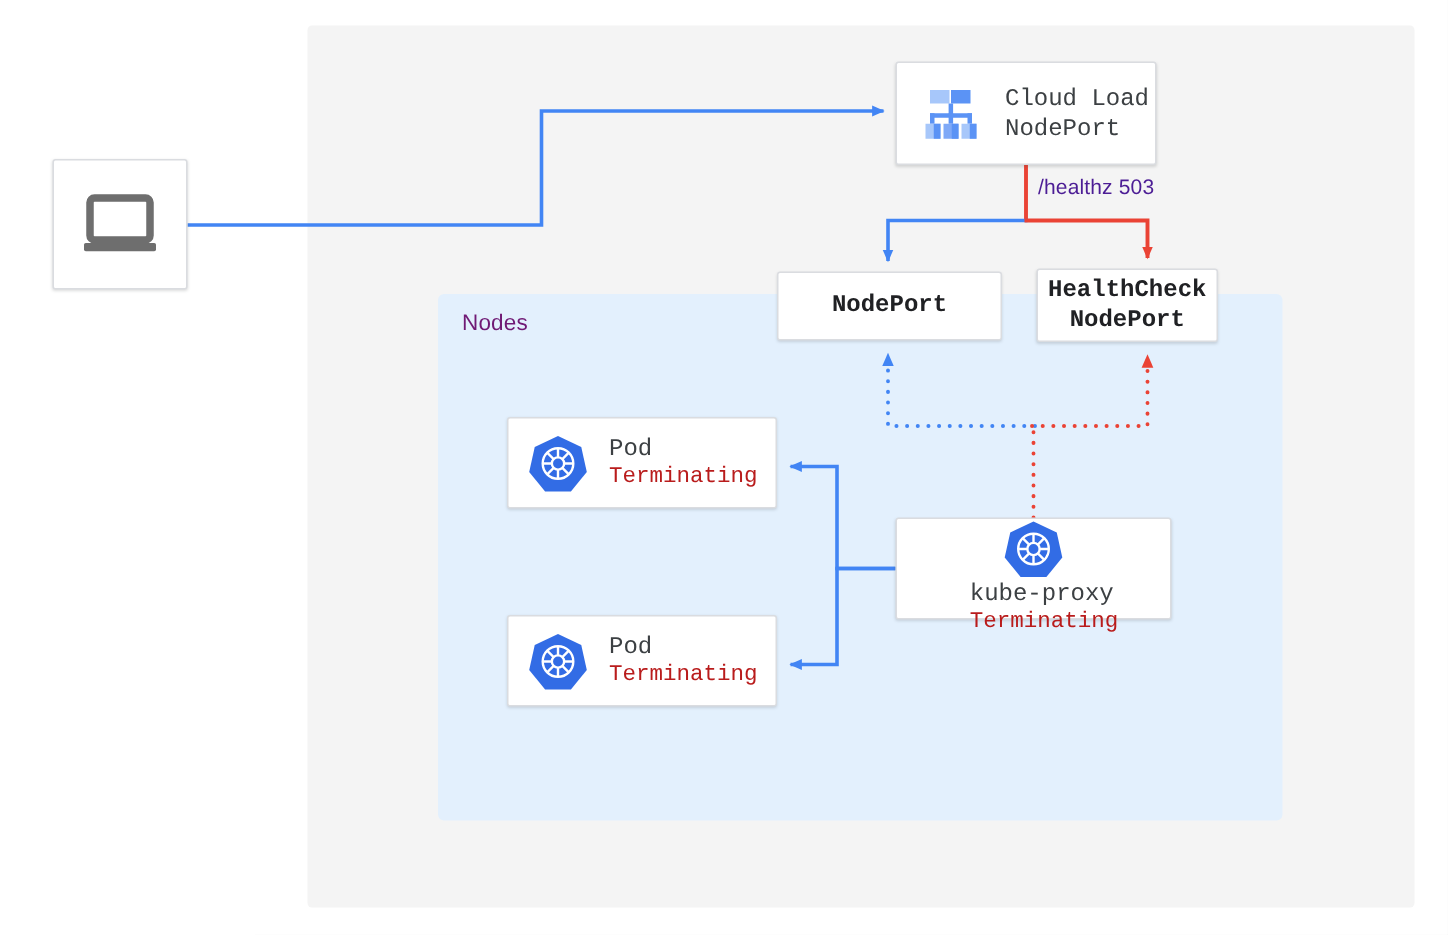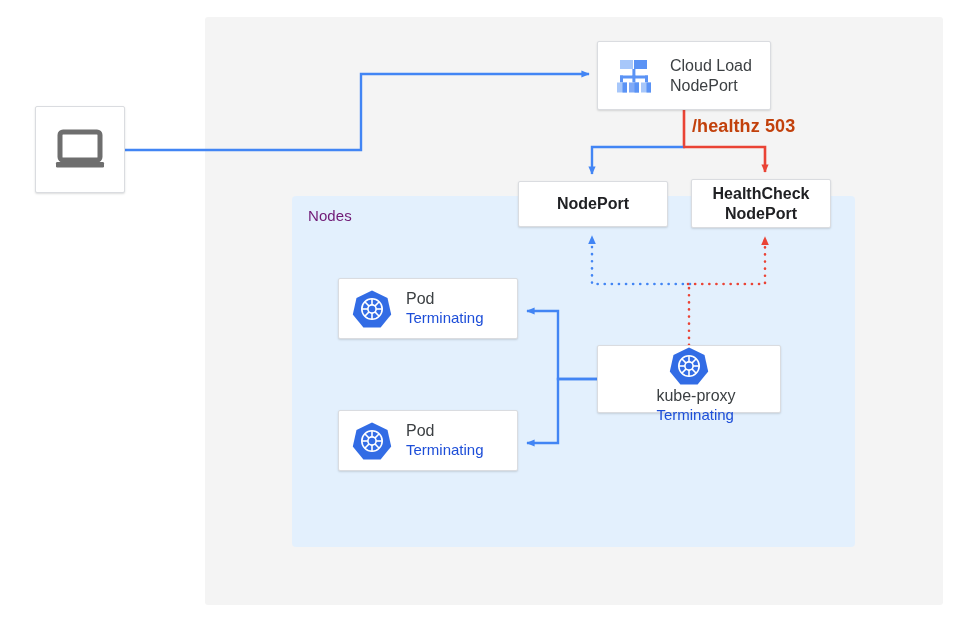--- a/index.html
+++ b/index.html
@@ -50,59 +50,60 @@
   
   .card {
     position: absolute;
     background: #ffffff;
     border: 1px solid #dadce0;
     border-radius: 2px;
     box-sizing: border-box;
     box-shadow: 0 1px 2px rgba(60,64,67,0.18);
     display: flex;
     align-items: center;
+    font-family: Liberation Mono, monospace;
   }
   .card-icon {
     flex: 0 0 auto;
     display: flex;
     align-items: center;
     justify-content: center;
   }
   .card-text {
     display: flex;
     flex-direction: column;
     justify-content: center;
     line-height: 1.25;
   }
   .card-title {
     font-size: 16px;
     color: #3c4043;
     white-space: nowrap;
   }
   .card-sub {
     font-size: 15px;
-    color: #1d4ed8;
+    color: #b91c1c;
     white-space: nowrap;
   }
   
   .client-box {
     left: 35px; top: 106px; width: 90px; height: 87px;
     justify-content: center;
   }
   .clb-box {
     left: 597px; top: 41px; width: 174px; height: 69px;
     padding-left: 14px;
   }
   .clb-box .card-icon { margin-right: 14px; }
   .port-box {
     justify-content: center;
     text-align: center;
   }
   .nodeport-box { left: 518px; top: 181px; width: 150px; height: 46px; }
-  .hcnodeport-box { left: 691px; top: 179px; width: 140px; height: 49px; }
+  .hcnodeport-box { left: 691px; top: 179px; width: 121px; height: 49px; }
   .port-label {
     font-size: 16px;
     font-weight: bold;
     color: #202124;
     line-height: 1.22;
     text-align: center;
     white-space: nowrap;
   }
   .pod-box {
     left: 338px; width: 180px; height: 61px;
@@ -115,23 +116,23 @@
     left: 597px; top: 345px; width: 184px; height: 68px;
     padding-left: 14px;
     flex-direction: column;
   }
   .kubeproxy-box .card-icon { margin-right: 14px; }
   
   .healthz-label {
     position: absolute;
     left: 692px;
     top: 116px;
-    font-size: 18px;
-    font-weight: bold;
-    color: #c2410c;
+    font-size: 14px;
+    font-weight: normal;
+    color: #4c1d95;
     white-space: nowrap;
     letter-spacing: 0.1px;
   }
   svg.wires {
     position: absolute;
     left: 0; top: 0;
     width: 965px; height: 623px;
     overflow: visible;
     pointer-events: none;
   }

